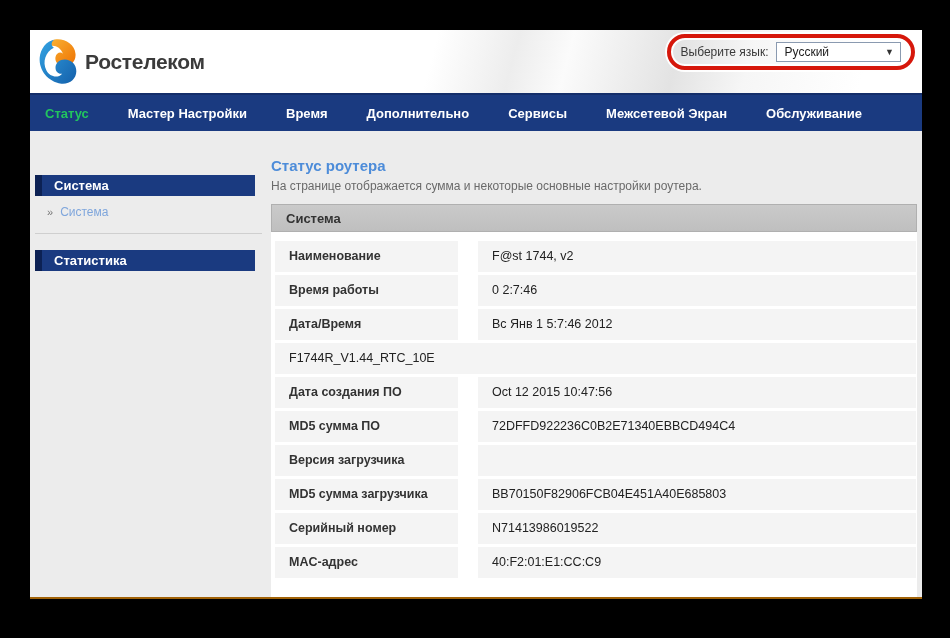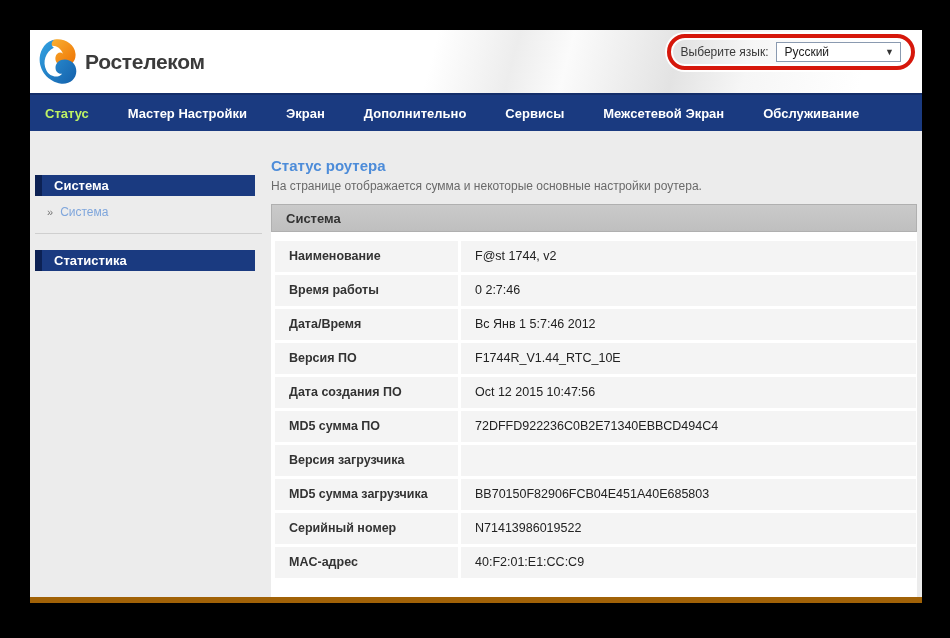--- a/index.html
+++ b/index.html
@@ -3,21 +3,21 @@
 <meta charset="utf-8">
 <style>
   html,body{margin:0;padding:0;}
   body{
     width:950px;height:638px;background:#000;position:relative;overflow:hidden;
     font-family:"Liberation Sans",sans-serif;
   }
   .page{
     position:absolute;left:30px;top:30px;width:892px;height:567px;
     background:#ececec;display:flex;flex-direction:column;
-    border-bottom:6px solid #a16207;
+    border-bottom:2px solid #a16207;
   }
   
   .header{
     height:63px;flex:0 0 63px;position:relative;
     background:linear-gradient(105deg,#ffffff 45%,#ededed 54%,#fbfbfb 60%,#e3e3e3 72%,#f6f6f6 80%,#ffffff 93%);
     display:flex;align-items:center;
   }
   .brand{display:flex;align-items:center;margin-left:8px;}
   .brand svg{display:block;}
   .brand-name{
@@ -37,21 +37,21 @@
   }
   .lang-arrow{font-size:9px;color:#333;margin-left:8px;}
   
   .nav{
     height:38px;flex:0 0 38px;background:#1a3a80;border-top:2px solid #142e6a;
     display:flex;align-items:center;padding-left:15px;gap:39px;box-sizing:border-box;
   }
   .nav a{
     font-size:13px;font-weight:bold;color:#ffffff;text-decoration:none;cursor:pointer;white-space:nowrap;
   }
-  .nav a.active{color:#bef264;}
+  .nav a.active{color:#22c55e;}
   
   .bodyrow{flex:1;display:flex;min-height:0;}
   .sidebar{flex:0 0 237px;padding-left:5px;box-sizing:border-box;}
   .side-head{
     margin-top:44px;height:21px;line-height:21px;background:#1a3a80;
     border-left:7px solid #0c2154;color:#fff;font-size:13px;font-weight:bold;
     padding-left:12px;width:220px;box-sizing:border-box;
   }
   .side-head.second{margin-top:16px;}
   .side-link-row{margin-top:9px;padding-left:12px;display:flex;align-items:center;gap:7px;}
@@ -61,21 +61,21 @@
   
   .content{flex:1;display:flex;flex-direction:column;padding:0 5px 0 4px;min-width:0;}
   .page-title{margin-top:26px;font-size:15px;font-weight:bold;color:#4d8cd9;}
   .page-desc{margin-top:5px;font-size:12px;color:#6a6a6a;}
   .section-bar{
     margin-top:11px;height:28px;line-height:28px;flex:0 0 28px;
     background:linear-gradient(#cacaca,#bfbfbf);border:1px solid #b0b0b0;box-sizing:border-box;
     font-size:13px;font-weight:bold;color:#333;padding-left:14px;
   }
   .table-panel{flex:1;background:#fff;padding-top:9px;overflow:hidden;}
-  .t-row{display:flex;margin:0 1px 3px 4px;}
+  .t-row{display:flex;margin:0 1px 3px 4px;gap:17px;}
   .t-label,.t-value{
     background:#f4f4f4;font-size:12.5px;display:flex;align-items:center;
     padding:8px 8px 8px 14px;line-height:15px;box-sizing:border-box;
   }
   .t-label{flex:0 0 183px;margin-right:3px;font-weight:bold;color:#333;}
   .t-value{flex:1;color:#222;}
 </style>
 </head>
 <body>
 
@@ -107,21 +107,21 @@
       <span class="lang-select">
         <span>Русский</span>
         <span class="lang-arrow">▼</span>
       </span>
     </div>
   </div>
 
   <div class="nav">
     <a class="active">Статус</a>
     <a>Мастер Настройки</a>
-    <a>Экран</a>
+    <a>Время</a>
     <a>Дополнительно</a>
     <a>Сервисы</a>
     <a>Межсетевой Экран</a>
     <a>Обслуживание</a>
   </div>
 
   <div class="bodyrow">
 
     <div class="sidebar">
       <div class="side-head">Система</div>
@@ -145,21 +145,20 @@
         </div>
         <div class="t-row">
           <div class="t-label">Время работы</div>
           <div class="t-value">0 2:7:46</div>
         </div>
         <div class="t-row">
           <div class="t-label">Дата/Время</div>
           <div class="t-value">Вс Янв 1 5:7:46 2012</div>
         </div>
         <div class="t-row">
-          <div class="t-label">Версия ПО</div>
           <div class="t-value">F1744R_V1.44_RTC_10E</div>
         </div>
         <div class="t-row">
           <div class="t-label">Дата создания ПО</div>
           <div class="t-value">Oct 12 2015 10:47:56</div>
         </div>
         <div class="t-row">
           <div class="t-label">MD5 сумма ПО</div>
           <div class="t-value">72DFFD922236C0B2E71340EBBCD494C4</div>
         </div>

